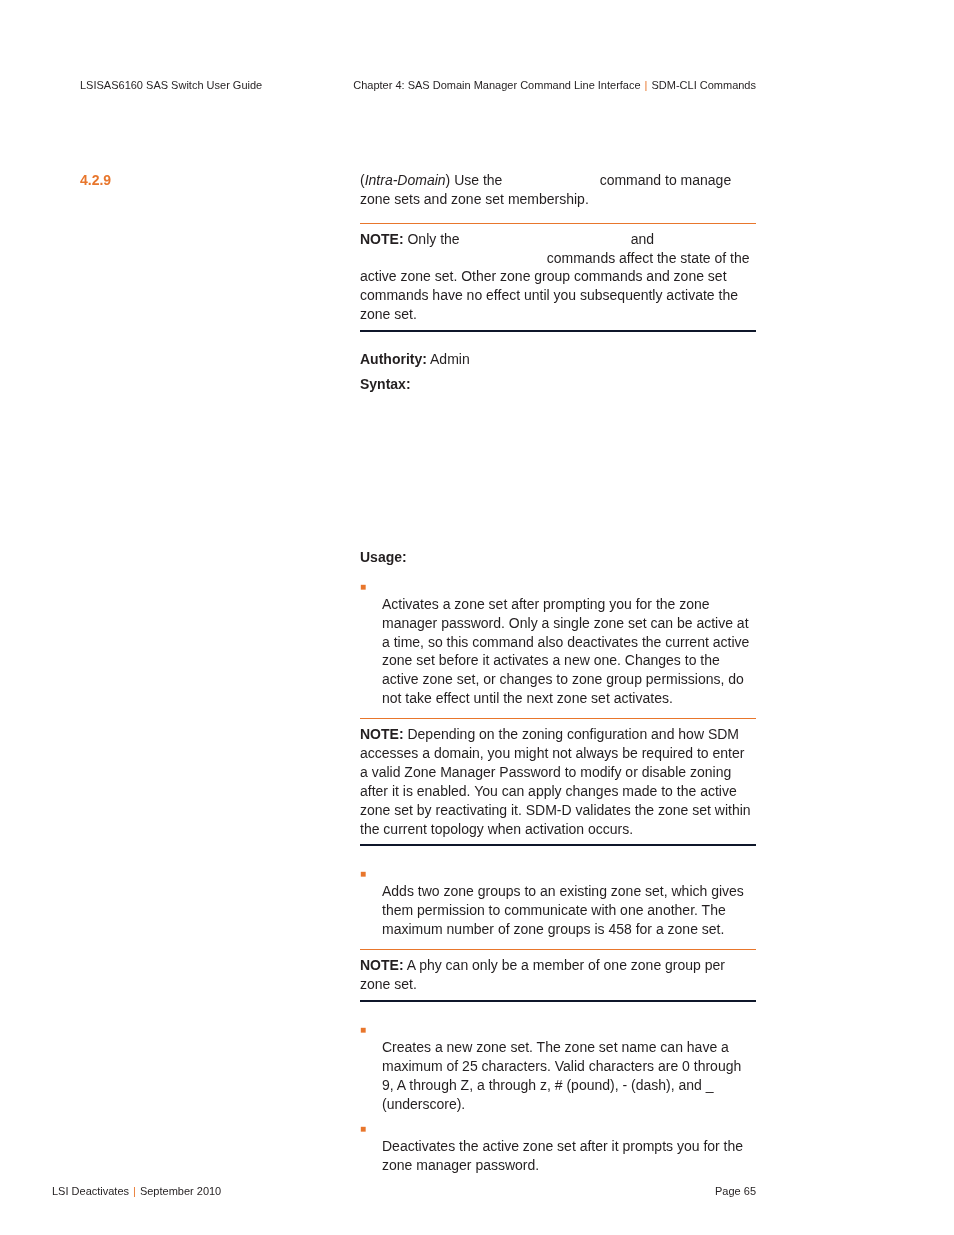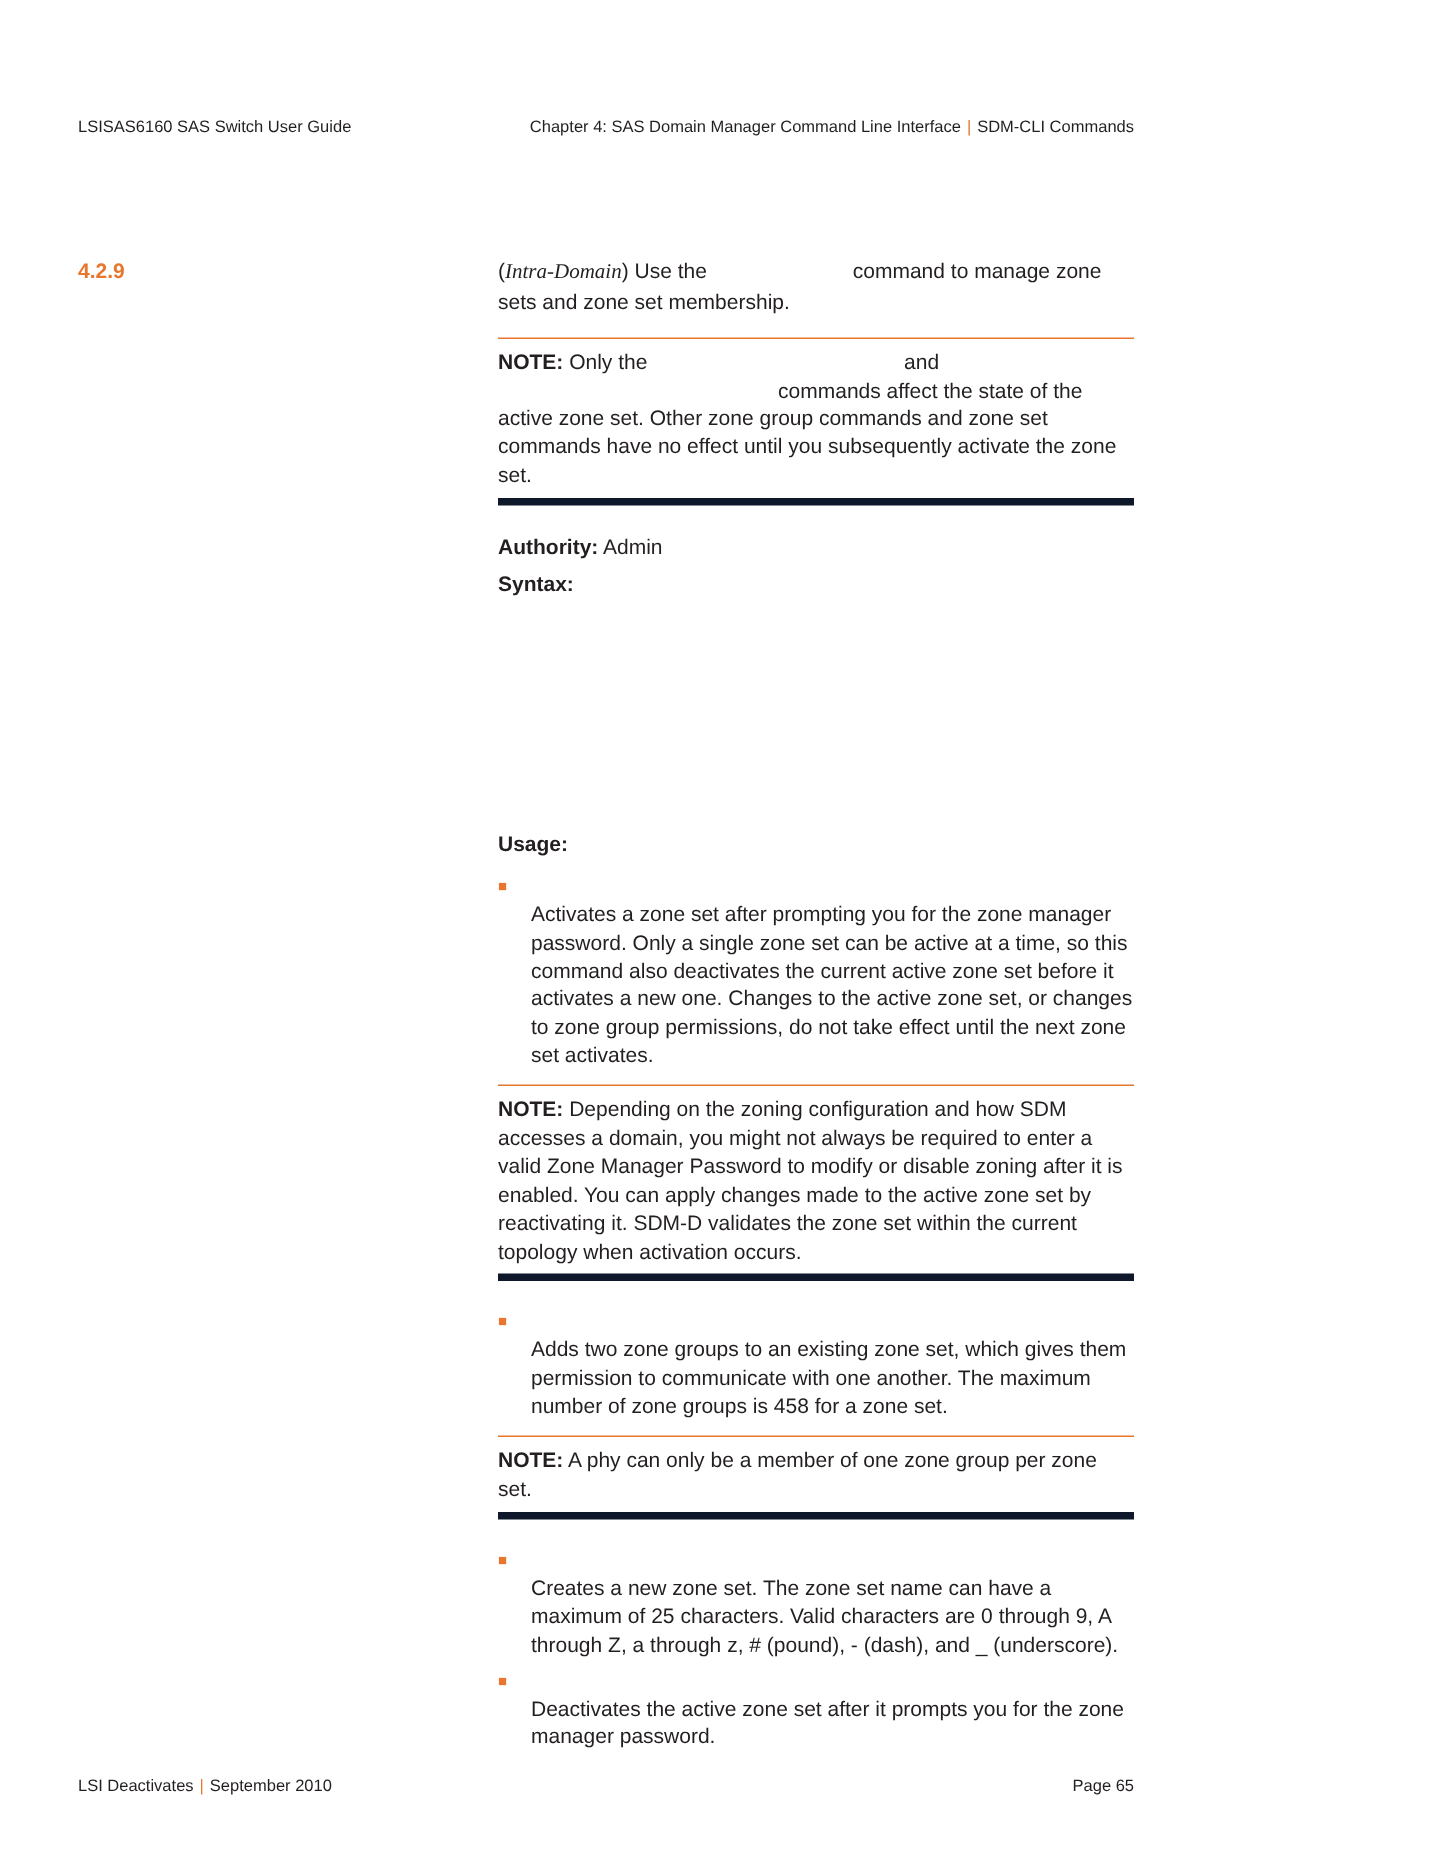--- a/index.html
+++ b/index.html
@@ -12,21 +12,21 @@
     color: #231f20;
     background: #fff;
     font-size: 14px;
     line-height: 1.35;
   }
   .page {
     position: relative;
     width: 808px;
     height: 1235px;
     box-sizing: border-box;
-    padding: 78px 52px 0 52px;
+    padding: 78px 52px 0 80px;
   }
   .header {
     display: flex;
     justify-content: space-between;
     font-size: 11px;
     color: #231f20;
     margin-bottom: 78px;
   }
   .divider-bar { color: #e8762c; padding: 0 4px; }
   .content-row {
@@ -46,25 +46,25 @@
   }
   .section-title {
     font-weight: 700;
     color: #e8762c;
     font-size: 14px;
   }
   .right-col {
     flex: 1;
   }
   .para { margin: 0 0 14px 0; }
-  .italic { font-style: italic; font-family: Liberation Serif, serif; }
+  .italic { font-style: italic; }
   .bold { font-weight: 700; }
   .note-box {
     border-top: 1px solid #e8762c;
-    border-bottom: 5px solid #0f172a;
+    border-bottom: 2px solid #0f172a;
     padding: 6px 0;
     margin: 10px 0 18px 0;
   }
   .field-line { margin: 6px 0; }
   .syntax-gap { height: 140px; }
   .usage-head { font-weight: 700; margin: 8px 0 10px 0; }
   .bullet-row {
     display: flex;
     margin: 0 0 2px 0;
   }

